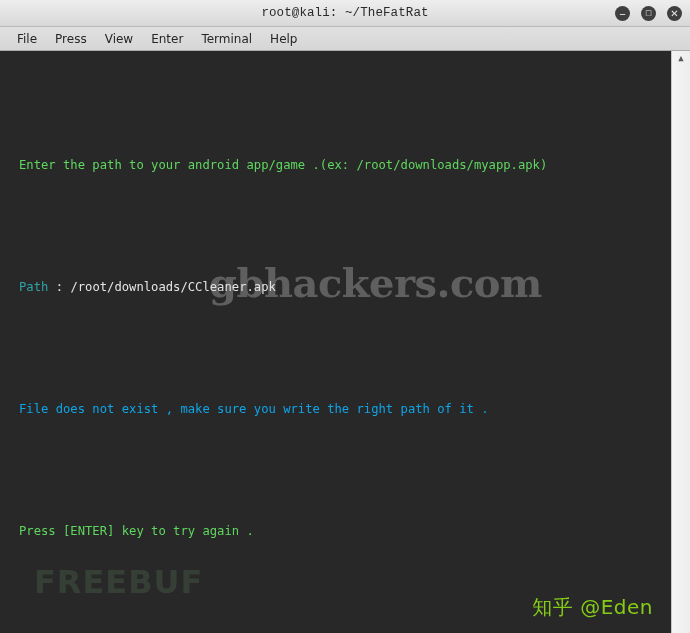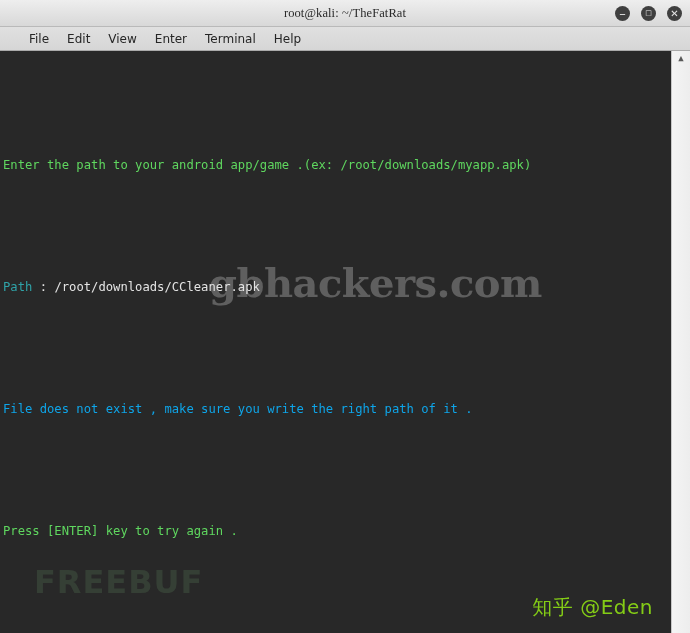--- a/index.html
+++ b/index.html
@@ -29,21 +29,21 @@
     position: relative;
     height: 26px;
     flex: 0 0 26px;
     background: linear-gradient(to bottom, #eeeeee 0%, #e4e4e4 45%, #d8d8d8 100%);
     border-bottom: 1px solid #b9b9b9;
     display: flex;
     align-items: center;
     justify-content: center;
   }
   #title-text {
-    font-family: Liberation Serif, serif;
+    font-family: Liberation Mono, monospace;
     font-size: 12.5px;
     color: #2a2a2a;
     letter-spacing: 0.1px;
     white-space: nowrap;
   }
   #win-controls {
     position: absolute;
     right: 8px;
     top: 0;
     height: 26px;
@@ -77,21 +77,21 @@
   .winbtn.close span { font-size: 10px; }
 
   
   #menubar {
     height: 23px;
     flex: 0 0 23px;
     background: linear-gradient(to bottom, #e0e0e0 0%, #d6d6d6 100%);
     border-bottom: 1px solid #aaaaaa;
     display: flex;
     align-items: center;
-    padding-left: 20px;
+    padding-left: 8px;
   }
   .menu-item {
     font-family: "DejaVu Sans", sans-serif;
     font-size: 12px;
     color: #262626;
     padding: 2px 9px;
     white-space: nowrap;
     cursor: default;
   }
 
@@ -114,21 +114,21 @@
     width: 100%;
     height: 100%;
     font-family: "DejaVu Sans Mono", monospace;
     font-size: 12.2px;
     line-height: 14px;
     color: #d6d6d6;
     white-space: pre;
     padding-top: 4px;
   }
 
-  .row { height: 19px; padding-left: 3px; white-space: pre; }
+  .row { height: 19px; padding-left: 19px; white-space: pre; }
   .blank { height: 19px; }
 
   .c-green   { color: #5fd75f; }
   .c-cyan    { color: #2fa3a8; margin-top: 26px; }
   .c-white   { color: #e4e4e4; }
   .c-red     { color: #0ea5e9; }
 
   
   .wm {
     position: absolute;
@@ -205,21 +205,21 @@
           <span>□</span>
         </span>
       <span class="winbtn close">
           <span>✕</span>
         </span>
     </div>
   </div>
 
   <div id="menubar">
     <div class="menu-item">File</div>
-    <div class="menu-item">Edit</div>
+    <div class="menu-item">Press</div>
     <div class="menu-item">View</div>
     <div class="menu-item">Enter</div>
     <div class="menu-item">Terminal</div>
     <div class="menu-item">Help</div>
   </div>
 
   <div id="term-wrap">
 
     <div id="terminal">
       <div id="term-inner">

